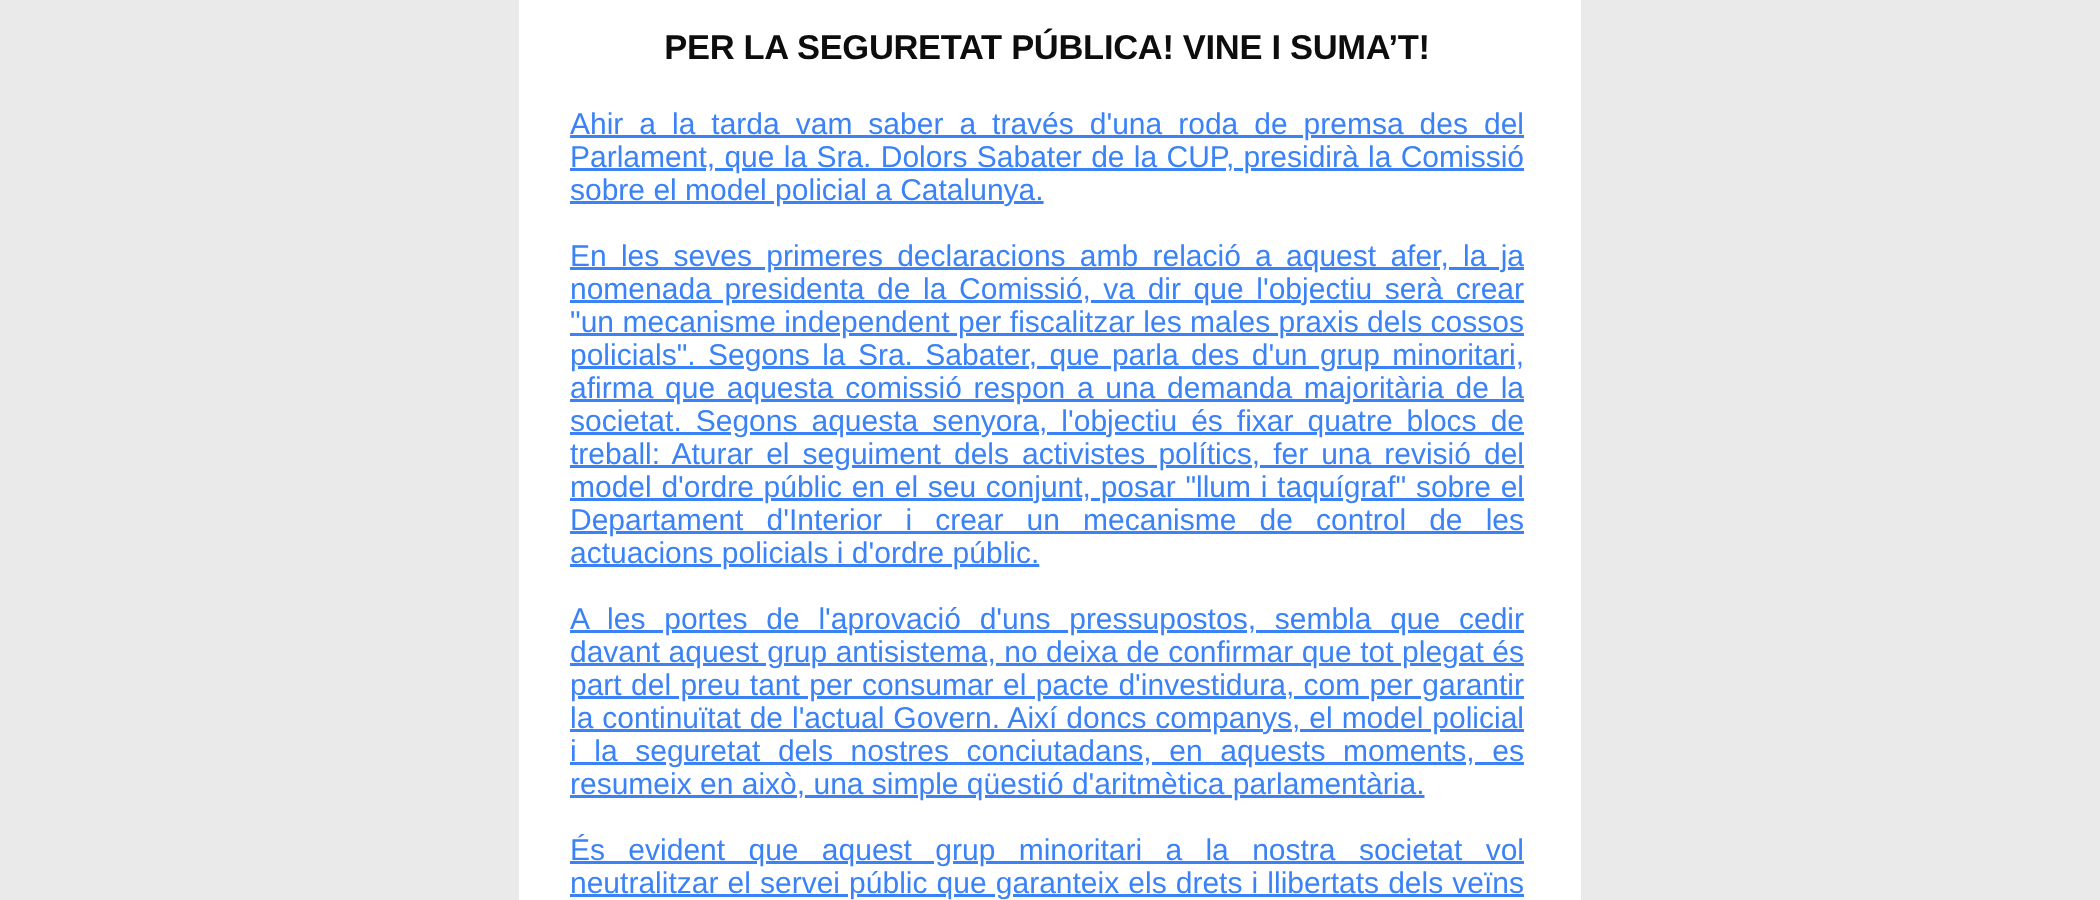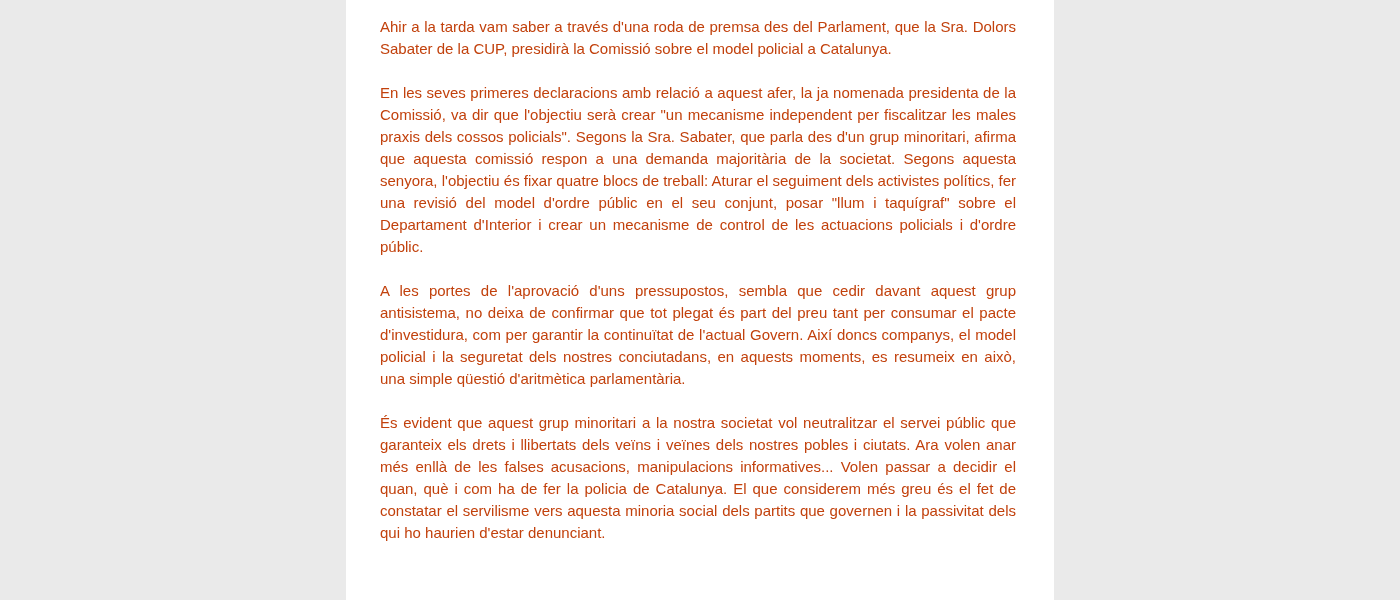--- a/index.html
+++ b/index.html
@@ -27,30 +27,32 @@
   .doc-title {
     font-size: 23px;
     line-height: 30px;
     font-weight: 700;
     text-align: center;
     margin: 0 0 26px 0;
     color: #0d0d0d;
     letter-spacing: -0.2px;
   }
   .doc-paragraph {
-    font-size: 15px;
+    font-size: 20px;
     line-height: 22px;
     text-align: justify;
     margin: 0 0 22px 0;
-    color: #c2410c;
+    color: #3b82f6;
+    text-decoration: underline;
   }
 </style>
 </head>
 <body>
 
 <div class="viewport">
   <div class="paper">
+    <h1 class="doc-title">PER LA SEGURETAT PÚBLICA! VINE I SUMA’T!</h1>
     <p class="doc-paragraph">Ahir a la tarda vam saber a través d'una roda de premsa des del Parlament, que la Sra. Dolors Sabater de la CUP, presidirà la Comissió sobre el model policial a Catalunya.</p>
     <p class="doc-paragraph">En les seves primeres declaracions amb relació a aquest afer, la ja nomenada presidenta de la Comissió, va dir que l'objectiu serà crear "un mecanisme independent per fiscalitzar les males praxis dels cossos policials". Segons la Sra. Sabater, que parla des d'un grup minoritari, afirma que aquesta comissió respon a una demanda majoritària de la societat. Segons aquesta senyora, l'objectiu és fixar quatre blocs de treball: Aturar el seguiment dels activistes polítics, fer una revisió del model d'ordre públic en el seu conjunt, posar "llum i taquígraf" sobre el Departament d'Interior i crear un mecanisme de control de les actuacions policials i d'ordre públic.</p>
     <p class="doc-paragraph">A les portes de l'aprovació d'uns pressupostos, sembla que cedir davant aquest grup antisistema, no deixa de confirmar que tot plegat és part del preu tant per consumar el pacte d'investidura, com per garantir la continuïtat de l'actual Govern. Així doncs companys, el model policial i la seguretat dels nostres conciutadans, en aquests moments, es resumeix en això, una simple qüestió d'aritmètica parlamentària.</p>
     <p class="doc-paragraph">És evident que aquest grup minoritari a la nostra societat vol neutralitzar el servei públic que garanteix els drets i llibertats dels veïns i veïnes dels nostres pobles i ciutats. Ara volen anar més enllà de les falses acusacions, manipulacions informatives... Volen passar a decidir el quan, què i com ha de fer la policia de Catalunya. El que considerem més greu és el fet de constatar el servilisme vers aquesta minoria social dels partits que governen i la passivitat dels qui ho haurien d'estar denunciant.</p>
   </div>
 </div>
 
 </body></html>

